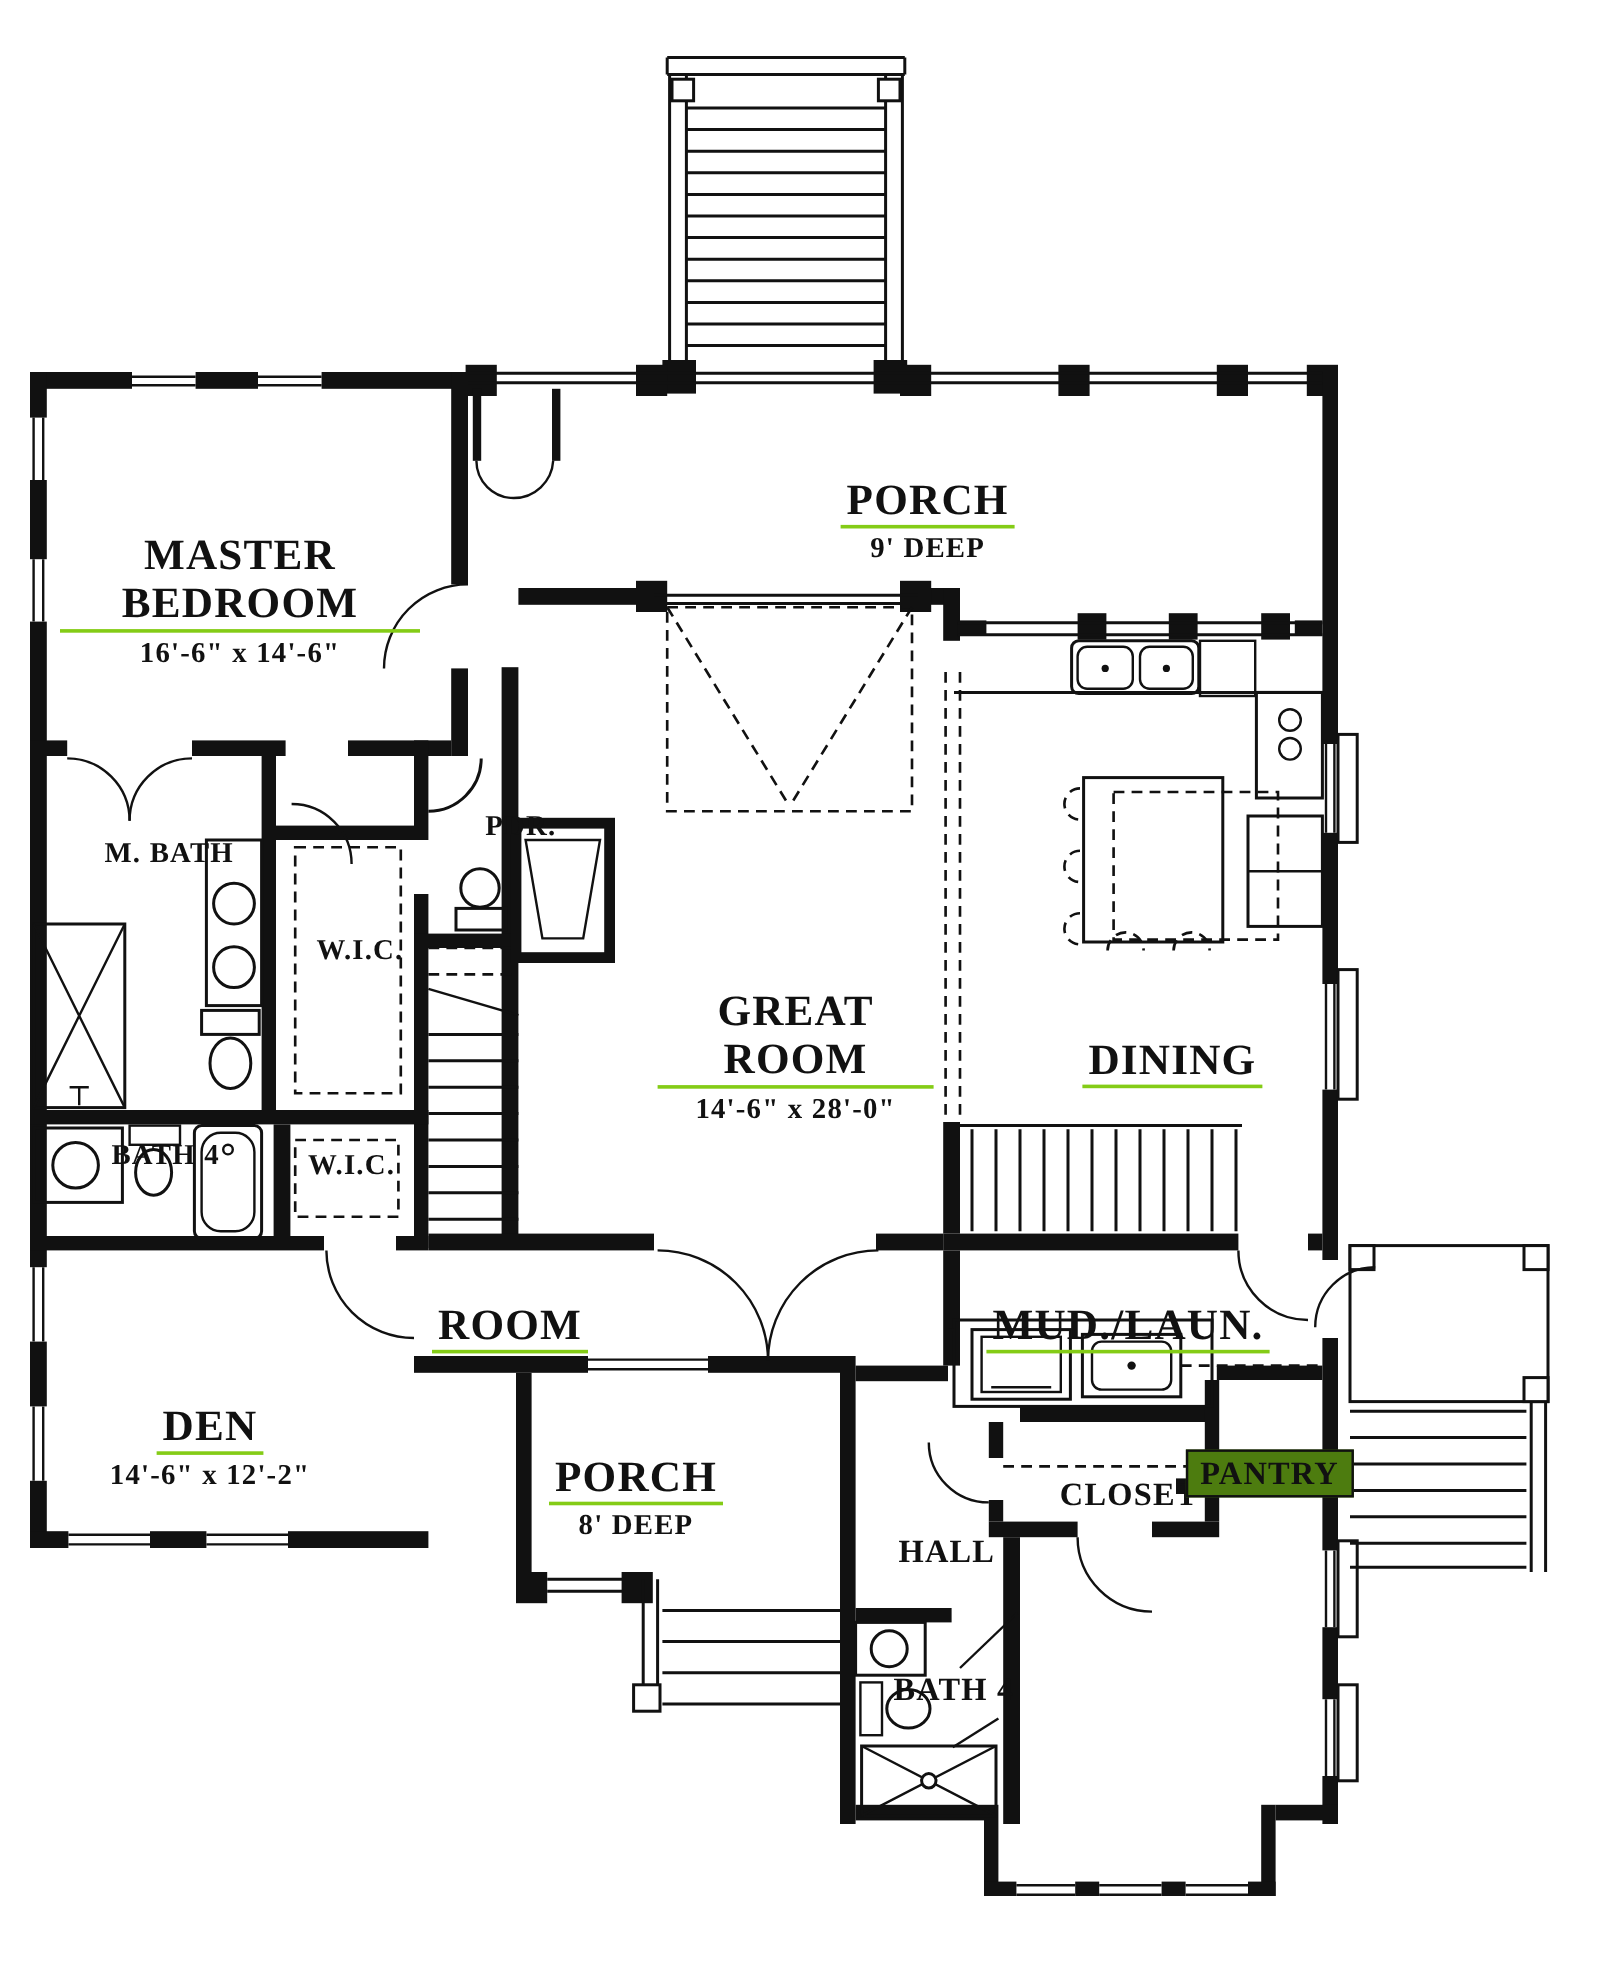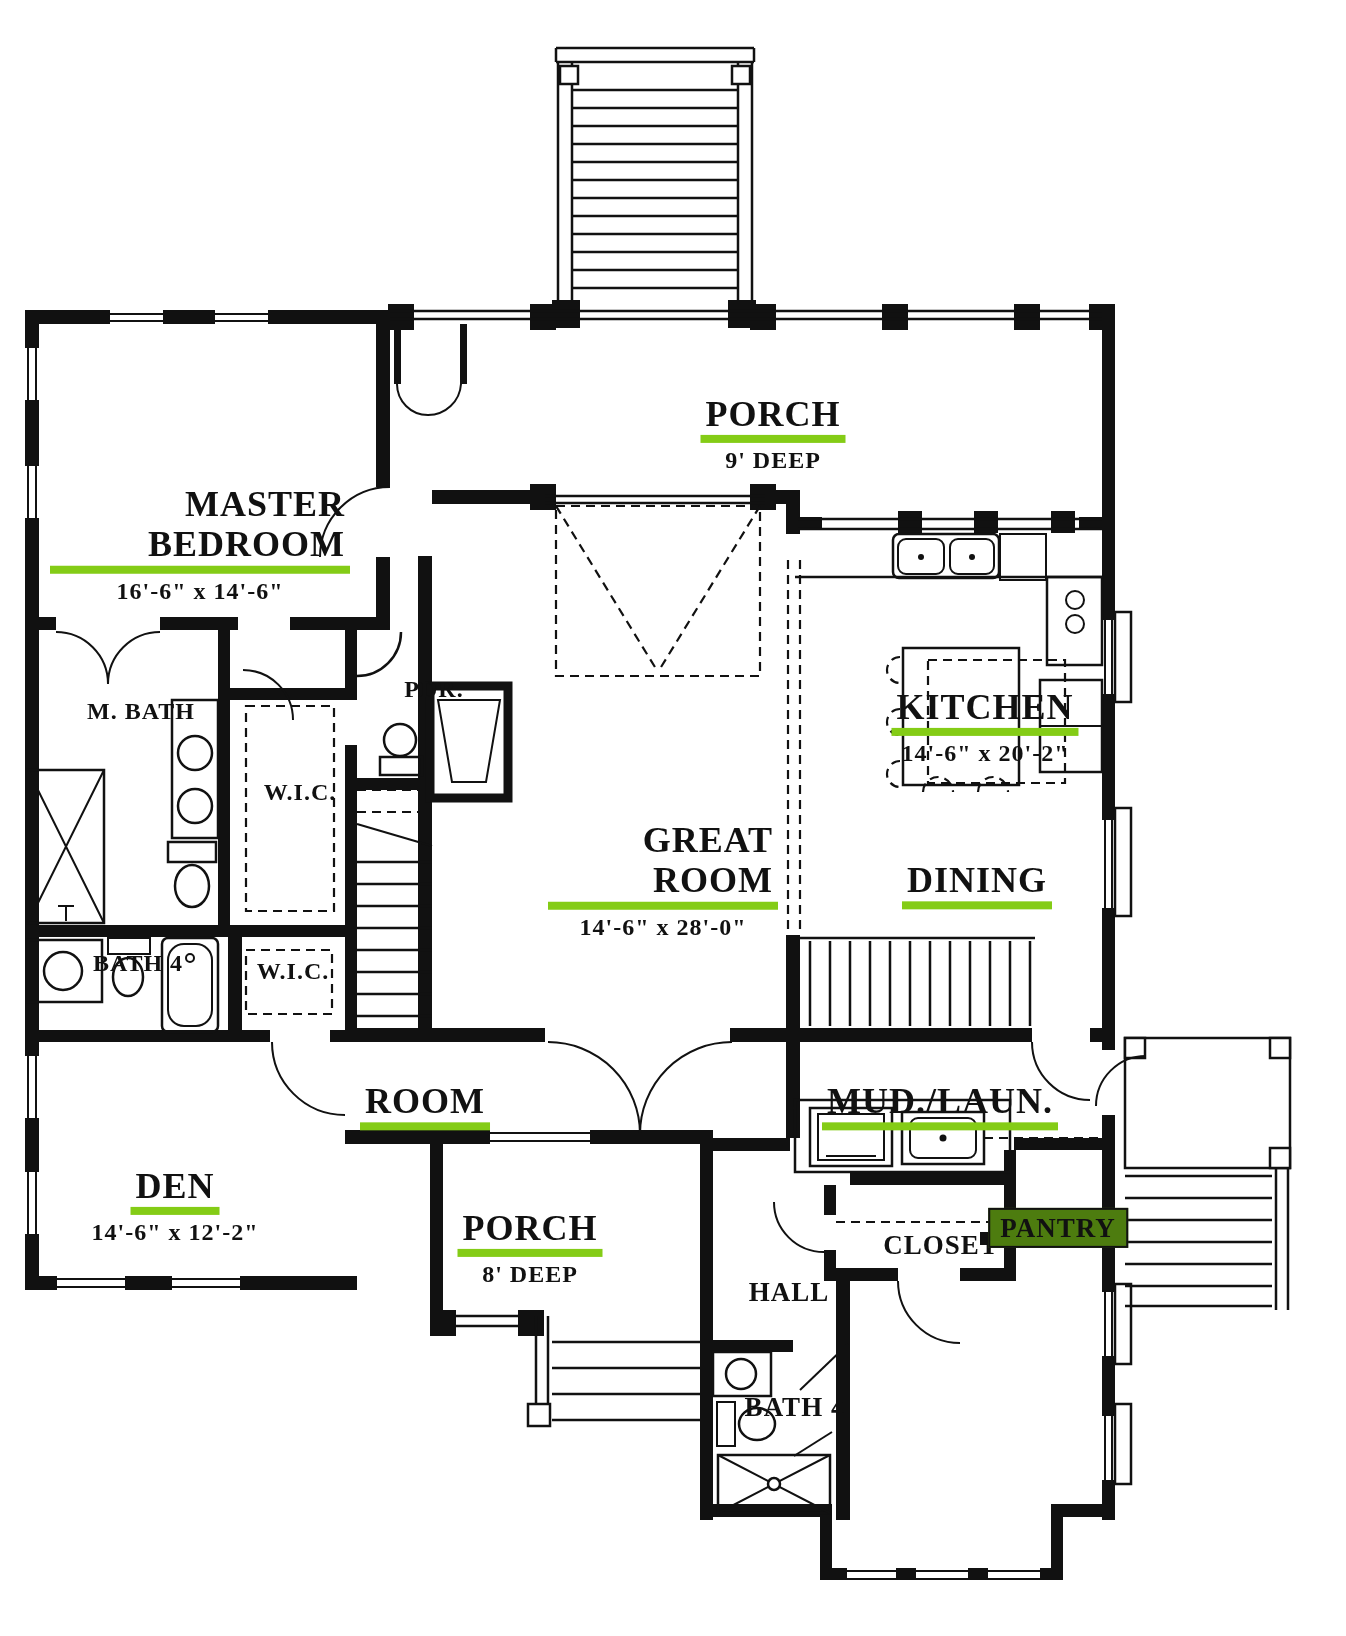--- a/index.html
+++ b/index.html
@@ -9,28 +9,28 @@
   .w{fill:#111;stroke:none;}
   .t{stroke:#111;stroke-width:2.5;fill:none;}
   .t1{stroke:#111;stroke-width:2;fill:none;}
   .d{stroke:#111;stroke-width:2.2;fill:none;stroke-dasharray:9 6;}
   .wf{fill:#fff;stroke:#111;stroke-width:2.5;}
   .fp{fill:#fff;stroke:#111;stroke-width:9;}
   .leaf{fill:#111;}
   .room-label{position:absolute;transform:translate(-50%,-50%);text-align:center;
               font-weight:bold;letter-spacing:1px;line-height:1.12;white-space:nowrap;}
   .room-label .nm{display:inline-block;padding:0 5px 1px;}
-  .room-label.u .nm{border-bottom:8px solid #84cc16;text-align:right;}
+  .room-label.u .nm{border-bottom:3px solid #84cc16;}
   .room-label .dm{display:block;margin-top:4px;}
   .lg .nm{font-size:36px;}
   .lg .dm{font-size:24px;}
   .md .nm{font-size:27px;}
   .sm .nm{font-size:24px;}
   .wrap{white-space:normal;}
-  .w300{width:300px;margin-top:44px;}
+  .w300{width:300px;}
   .w230{width:230px;}
   .boxed .nm{background:#4d7c0f;border:2.5px solid #111;padding:3px 10px;}
 </style>
 </head>
 <body>
 
 <div id="plan">
 <svg width="1346" height="1636" viewBox="0 0 1346 1636">
 
   <g>
@@ -301,24 +301,20 @@
   </div>
   <div class="room-label sm" style="left:141px;top:712px">
     <span class="nm">M. BATH</span>
   </div>
   <div class="room-label sm" style="left:300px;top:793px">
     <span class="nm">W.I.C.</span>
   </div>
   <div class="room-label sm" style="left:434px;top:690px">
     <span class="nm">PDR.</span>
   </div>
-  <div class="room-label lg u" style="left:985px;top:727px">
-    <span class="nm">KITCHEN</span>
-    <span class="dm">14'-6" x 20'-2"</span>
-  </div>
   <div class="room-label lg u wrap w230" style="left:663px;top:880px">
     <span class="nm">GREAT ROOM</span>
     <span class="dm">14'-6" x 28'-0"</span>
   </div>
   <div class="room-label lg u" style="left:977px;top:885px">
     <span class="nm">DINING</span>
   </div>
   <div class="room-label sm" style="left:138px;top:964px">
     <span class="nm">BATH 4</span>
   </div>

